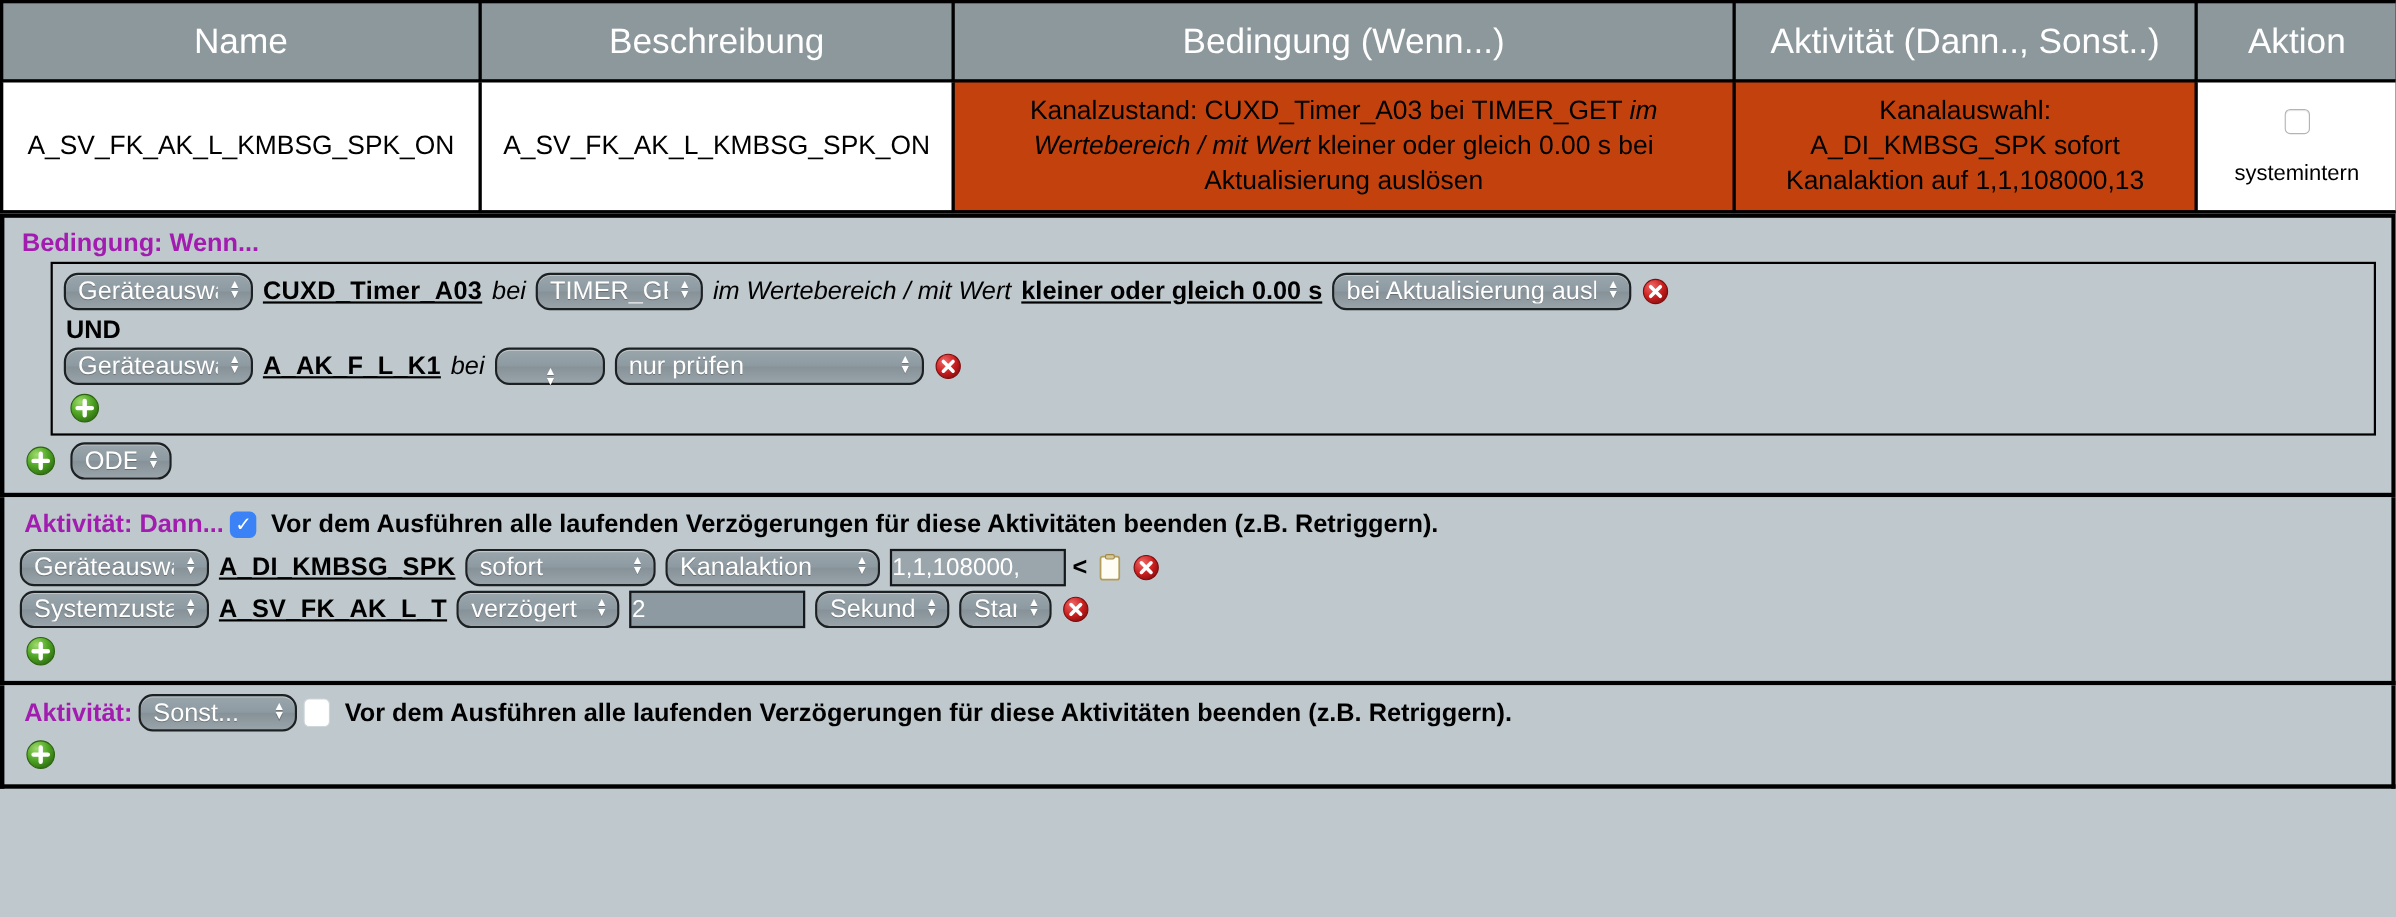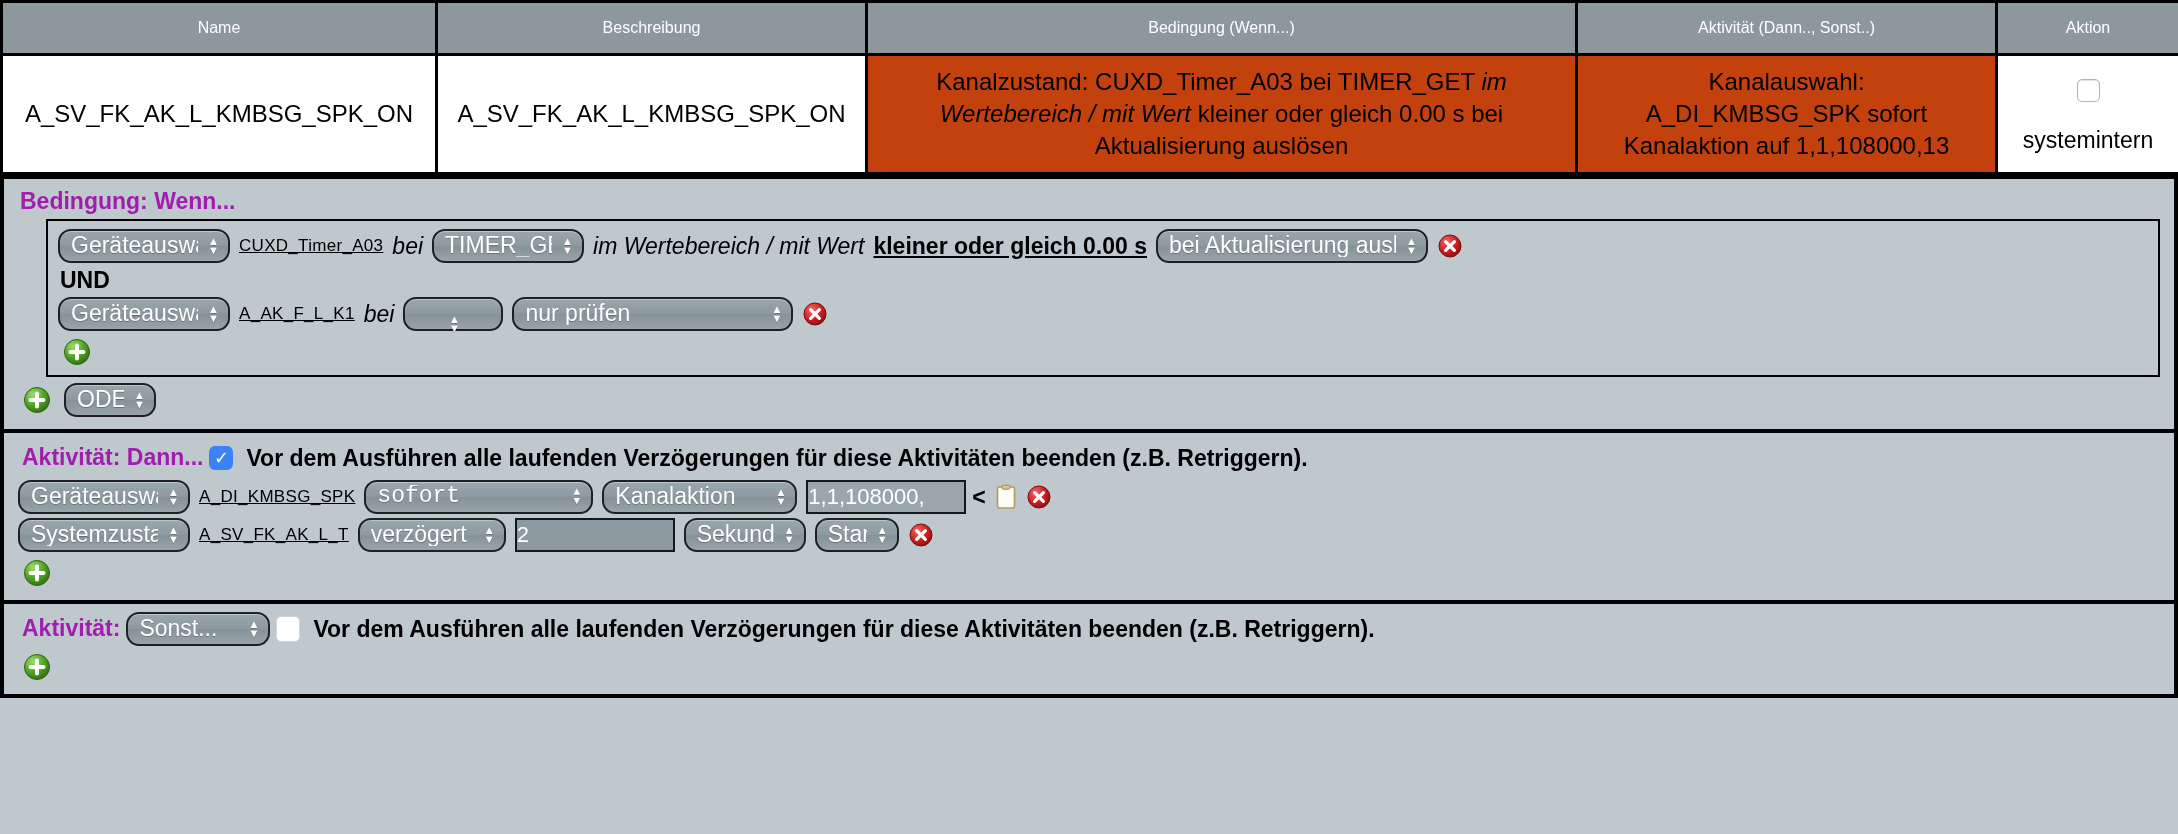--- a/index.html
+++ b/index.html
@@ -21,21 +21,21 @@
   .summary-table {
     width: 2178px;
     border-collapse: collapse;
     table-layout: fixed;
     background: #000;
   }
   .summary-table th {
     background: #8d989d;
     color: #ffffff;
     font-weight: normal;
-    font-size: 16px;
+    font-size: 32px;
     padding: 16px 6px;
     border: 3px solid #000000;
     text-align: center;
     line-height: 1.15;
   }
   .summary-table td {
     border: 3px solid #000000;
     text-align: center;
     font-size: 24px;
     line-height: 1.33;
@@ -50,21 +50,21 @@
   .chk-plain {
     display: inline-block;
     width: 21px;
     height: 21px;
     border-radius: 5px;
     background: #ffffff;
     border: 1px solid #b4b4b4;
     box-shadow: inset 0 1px 1px rgba(0,0,0,.12);
     vertical-align: middle;
   }
-  .sysintern-label { display:block; font-size:23px; margin-top: 20px; }
+  .sysintern-label { display:block; font-size:20px; margin-top: 20px; }
 
   
   .panel {
     border: 4px solid #000000;
     border-top: none;
     background: #bec8cd;
     box-sizing: border-box;
     padding: 6px 10px 10px 14px;
   }
   .panel.first { border-top: 4px solid #000000; }
@@ -131,31 +131,31 @@
   }
   .sel .arrows b { display:block; font-weight: normal; }
   .sel .txt { overflow: hidden; text-overflow: clip; }
 
   .sel-geraeteauswahl { width: 172px; }
   .sel-timerget { width: 152px; }
   .sel-trigger { width: 272px; }
   .sel-offen { width: 100px; flex-direction: column; }
   .sel-nurpruefen { width: 281px; }
   .sel-oder { width: 92px; }
-  .sel-sofort { width: 229px; font-family: Liberation Mono, monospace; }
+  .sel-sofort { width: 173px; }
   .sel-kanalaktion { width: 195px; }
   .sel-systemzustand { width: 172px; }
   .sel-verzoegert { width: 148px; }
   .sel-sekunden { width: 122px; }
   .sel-start { width: 84px; }
   .sel-sonst { width: 144px; }
 
   .chan-name {
-    font-size: 17px;
-    font-weight: normal;
+    font-size: 23px;
+    font-weight: bold;
     color: #000;
     text-decoration: underline;
     letter-spacing: .3px;
   }
   .bei {
     font-size: 23px;
     font-style: italic;
     color: #000;
   }
   .plain-text {

